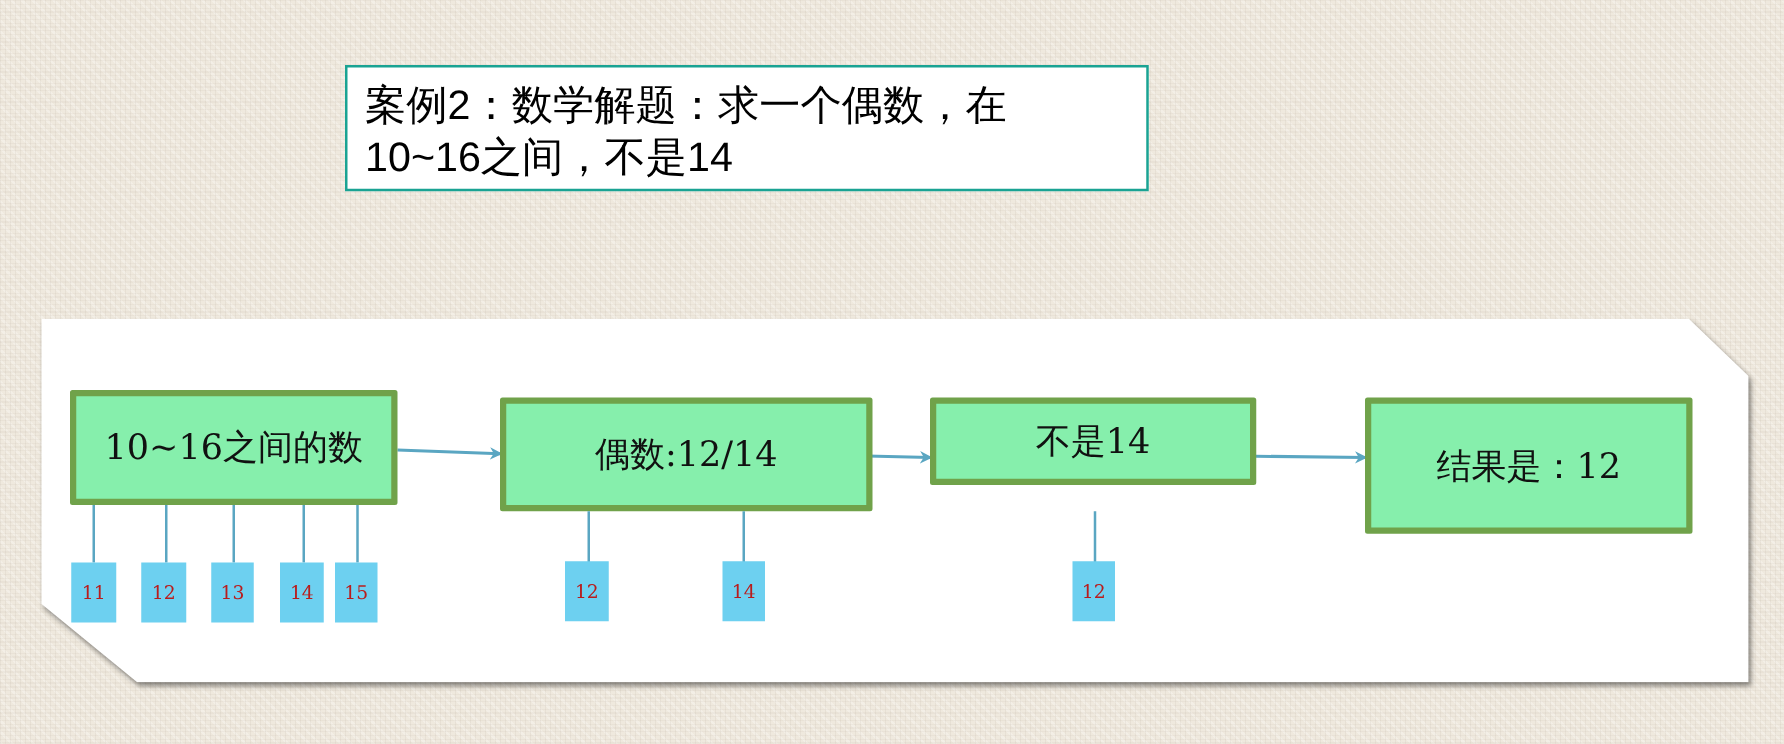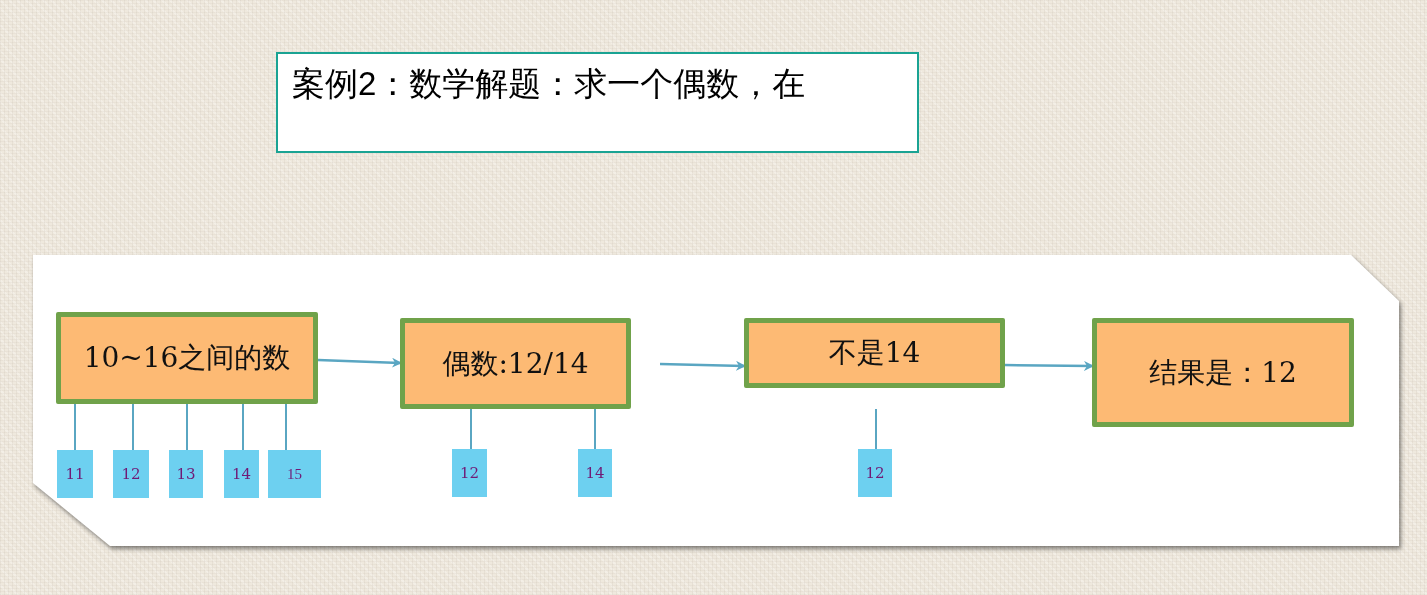--- a/index.html
+++ b/index.html
@@ -25,39 +25,40 @@
 
   .panel-wrap {
     position: absolute; left: 33px; top: 255px; width: 1366px; height: 291px;
     filter: drop-shadow(2px 3px 2px rgba(0,0,0,0.45));
   }
   .panel {
     width: 100%; height: 100%; background: #ffffff;
     clip-path: polygon(0 0, 1318px 0, 100% 46px, 100% 100%, 77px 100%, 0 228px);
   }
   .step {
-    position: absolute; background: #fdba74; border: 5px solid #70a24a; box-sizing: border-box;
+    position: absolute; background: #86efac; border: 5px solid #70a24a; box-sizing: border-box;
     display: flex; align-items: center; justify-content: center;
     font-family: "DejaVu Serif", "Liberation Serif", serif;
     font-size: 28px; color: #111; white-space: nowrap;
     border-radius: 2px;
   }
   .connector { position: absolute; width: 2px; background: #5aa6c2; }
   .num-tag {
-    position: absolute; background: #6dd0f0; color: #701a75;
+    position: absolute; background: #6dd0f0; color: #b91c1c;
     font-family: "DejaVu Serif", "Liberation Serif", serif;
     font-size: 15px; display: flex; align-items: center; justify-content: center;
   }
   svg.arrows { position: absolute; left: 0; top: 0; overflow: visible; }
 </style>
 </head>
 <body>
 
 <div class="title-box">
   <span class="title-line">案例2：数学解题：求一个偶数，在</span>
+  <span class="title-line">10~16之间，不是14</span>
 </div>
 
 <div class="panel-wrap">
   <div class="panel"></div>
 </div>
 
 <svg class="arrows" width="1427" height="595">
   <defs>
     <marker id="ah" markerWidth="10" markerHeight="10" refX="8" refY="5" orient="auto" markerUnits="userSpaceOnUse">
       <path d="M0,0 L10,5 L0,10 L3,5 Z" fill="#5aa6c2"></path>
@@ -73,23 +74,23 @@
 </div>
 <div class="connector" style="left:74px; top:404px; height:46px;"></div>
 <div class="connector" style="left:132px; top:404px; height:46px;"></div>
 <div class="connector" style="left:186px; top:404px; height:46px;"></div>
 <div class="connector" style="left:242px; top:404px; height:46px;"></div>
 <div class="connector" style="left:285px; top:404px; height:46px;"></div>
 <div class="num-tag" style="left:57px; top:450px; width:36px; height:48px;">11</div>
 <div class="num-tag" style="left:113px; top:450px; width:36px; height:48px;">12</div>
 <div class="num-tag" style="left:169px; top:450px; width:34px; height:48px;text-align:right;">13</div>
 <div class="num-tag" style="left:224px; top:450px; width:35px; height:48px;">14</div>
-<div class="num-tag" style="left:268px; top:450px; width:53px; height:48px;font-family:Liberation Serif, serif;">15</div>
+<div class="num-tag" style="left:268px; top:450px; width:34px; height:48px;">15</div>
 
-<div class="step" style="left:400px; top:318px; width:231px; height:91px;">
+<div class="step" style="left:400px; top:318px; width:298px; height:91px;">
   <span>偶数:12/14</span>
 </div>
 <div class="connector" style="left:470px; top:409px; height:41px;"></div>
 <div class="connector" style="left:594px; top:409px; height:41px;"></div>
 <div class="num-tag" style="left:452px; top:449px; width:35px; height:48px;">12</div>
 <div class="num-tag" style="left:578px; top:449px; width:34px; height:48px;">14</div>
 
 <div class="step" style="left:744px; top:318px; width:261px; height:70px;">
   <span>不是14</span>
 </div>

